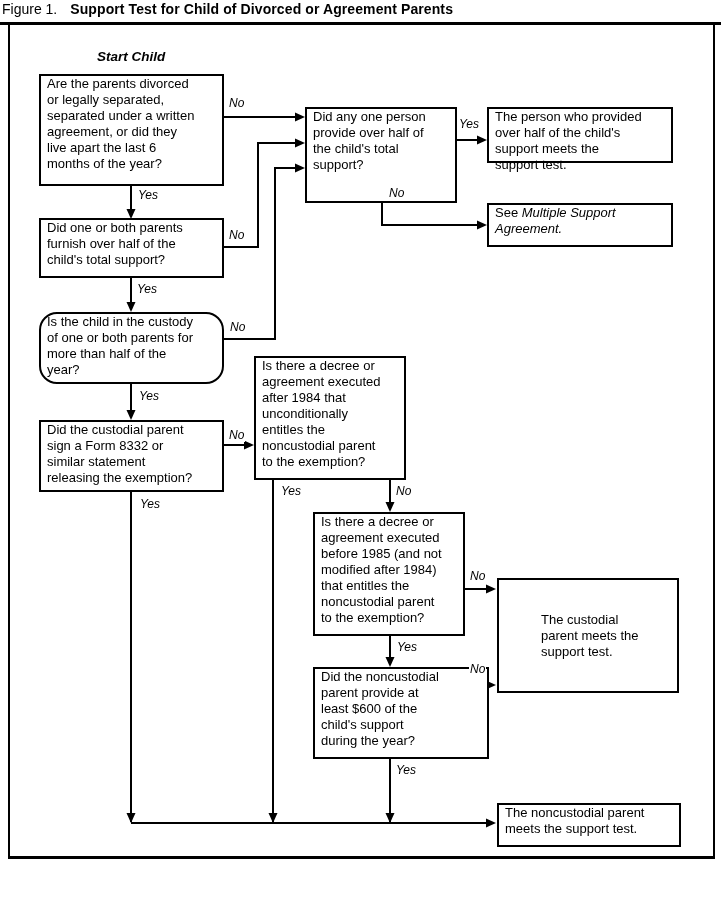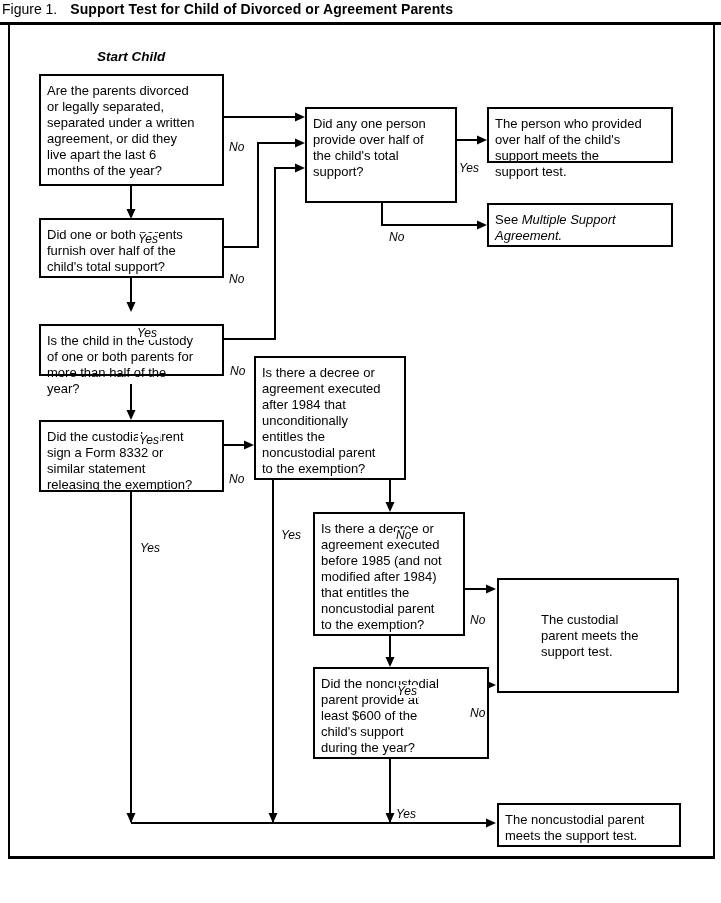--- a/index.html
+++ b/index.html
@@ -42,36 +42,35 @@
     font-style: italic;
     font-size: 13.5px;
   }
   .box {
     position: absolute;
     box-sizing: border-box;
     border: 2px solid #000;
     background: #fff;
     font-size: 13px;
     line-height: 16px;
-    padding: 7px 6px;
+    padding: 0 6px;
     white-space: pre-line;
   }
   .box.center-text {
     display: flex;
     align-items: center;
     padding-left: 42px;
   }
   .edge-label {
     position: absolute;
     font-style: italic;
     font-size: 12px;
     line-height: 13px;
     background: #fff;
     padding: 0 1px;
-    margin-top: 44px;
   }
   svg.wires { position: absolute; left: 0; top: 0; }
   svg.wires polyline { fill: none; stroke: #000; stroke-width: 2; }
   svg.wires polygon { fill: #000; stroke: none; }
 </style>
 </head>
 <body>
 
 <div id="stage">
 
@@ -158,21 +157,21 @@
 or legally separated,
 separated under a written
 agreement, or did they
 live apart the last 6
 months of the year?</div>
 
   <div class="box" style="left:39px; top:218px; width:185px; height:60px;">Did one or both parents
 furnish over half of the
 child's total support?</div>
 
-  <div class="box" style="left:39px; top:324px; width:185px; height:52px;">Is the child in the custody
+  <div class="box" style="left:39px; top:312px; width:185px; height:72px;border-radius:18px;">Is the child in the custody
 of one or both parents for
 more than half of the
 year?</div>
 
   <div class="box" style="left:39px; top:420px; width:185px; height:72px;">Did the custodial parent
 sign a Form 8332 or
 similar statement
 releasing the exemption?</div>
 
   <div class="box" style="left:305px; top:107px; width:152px; height:96px;">Did any one person

